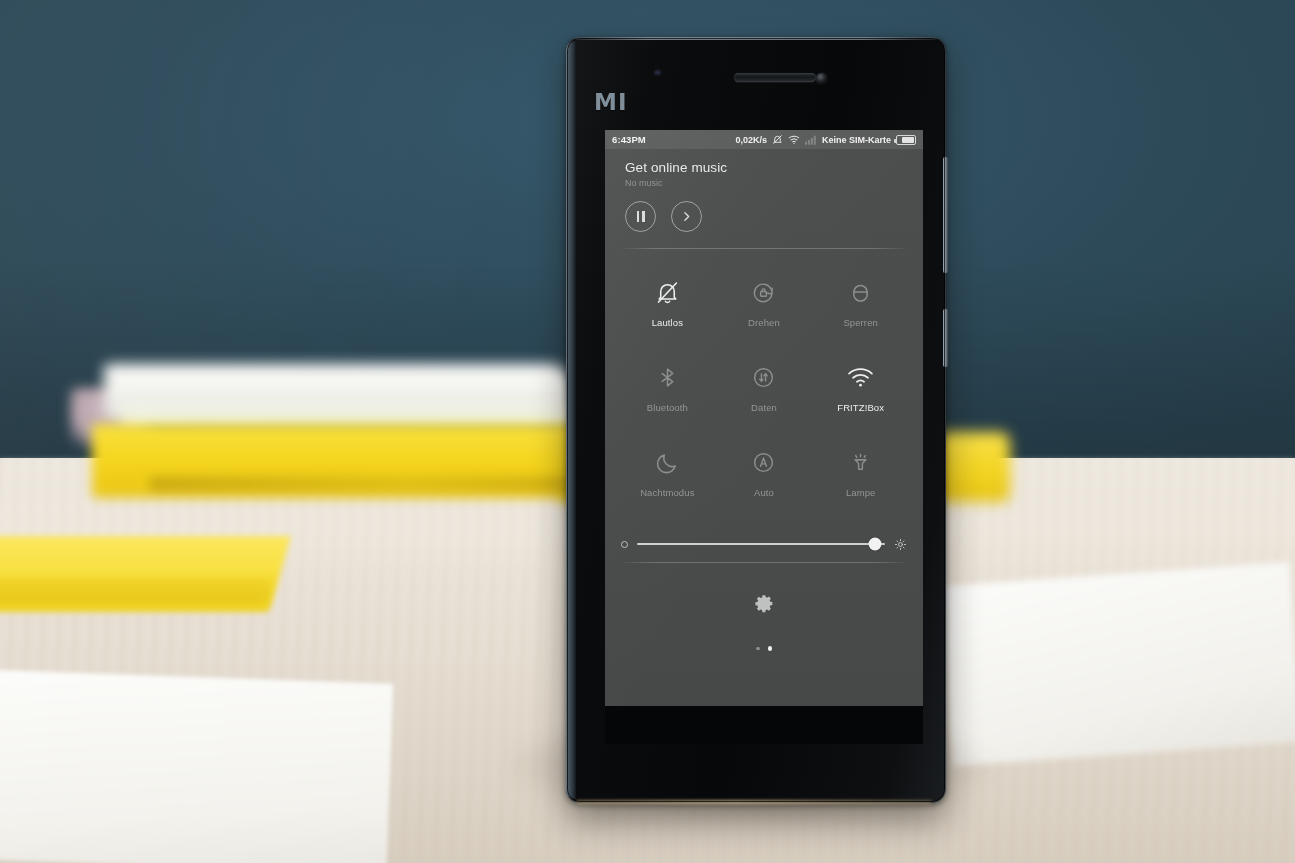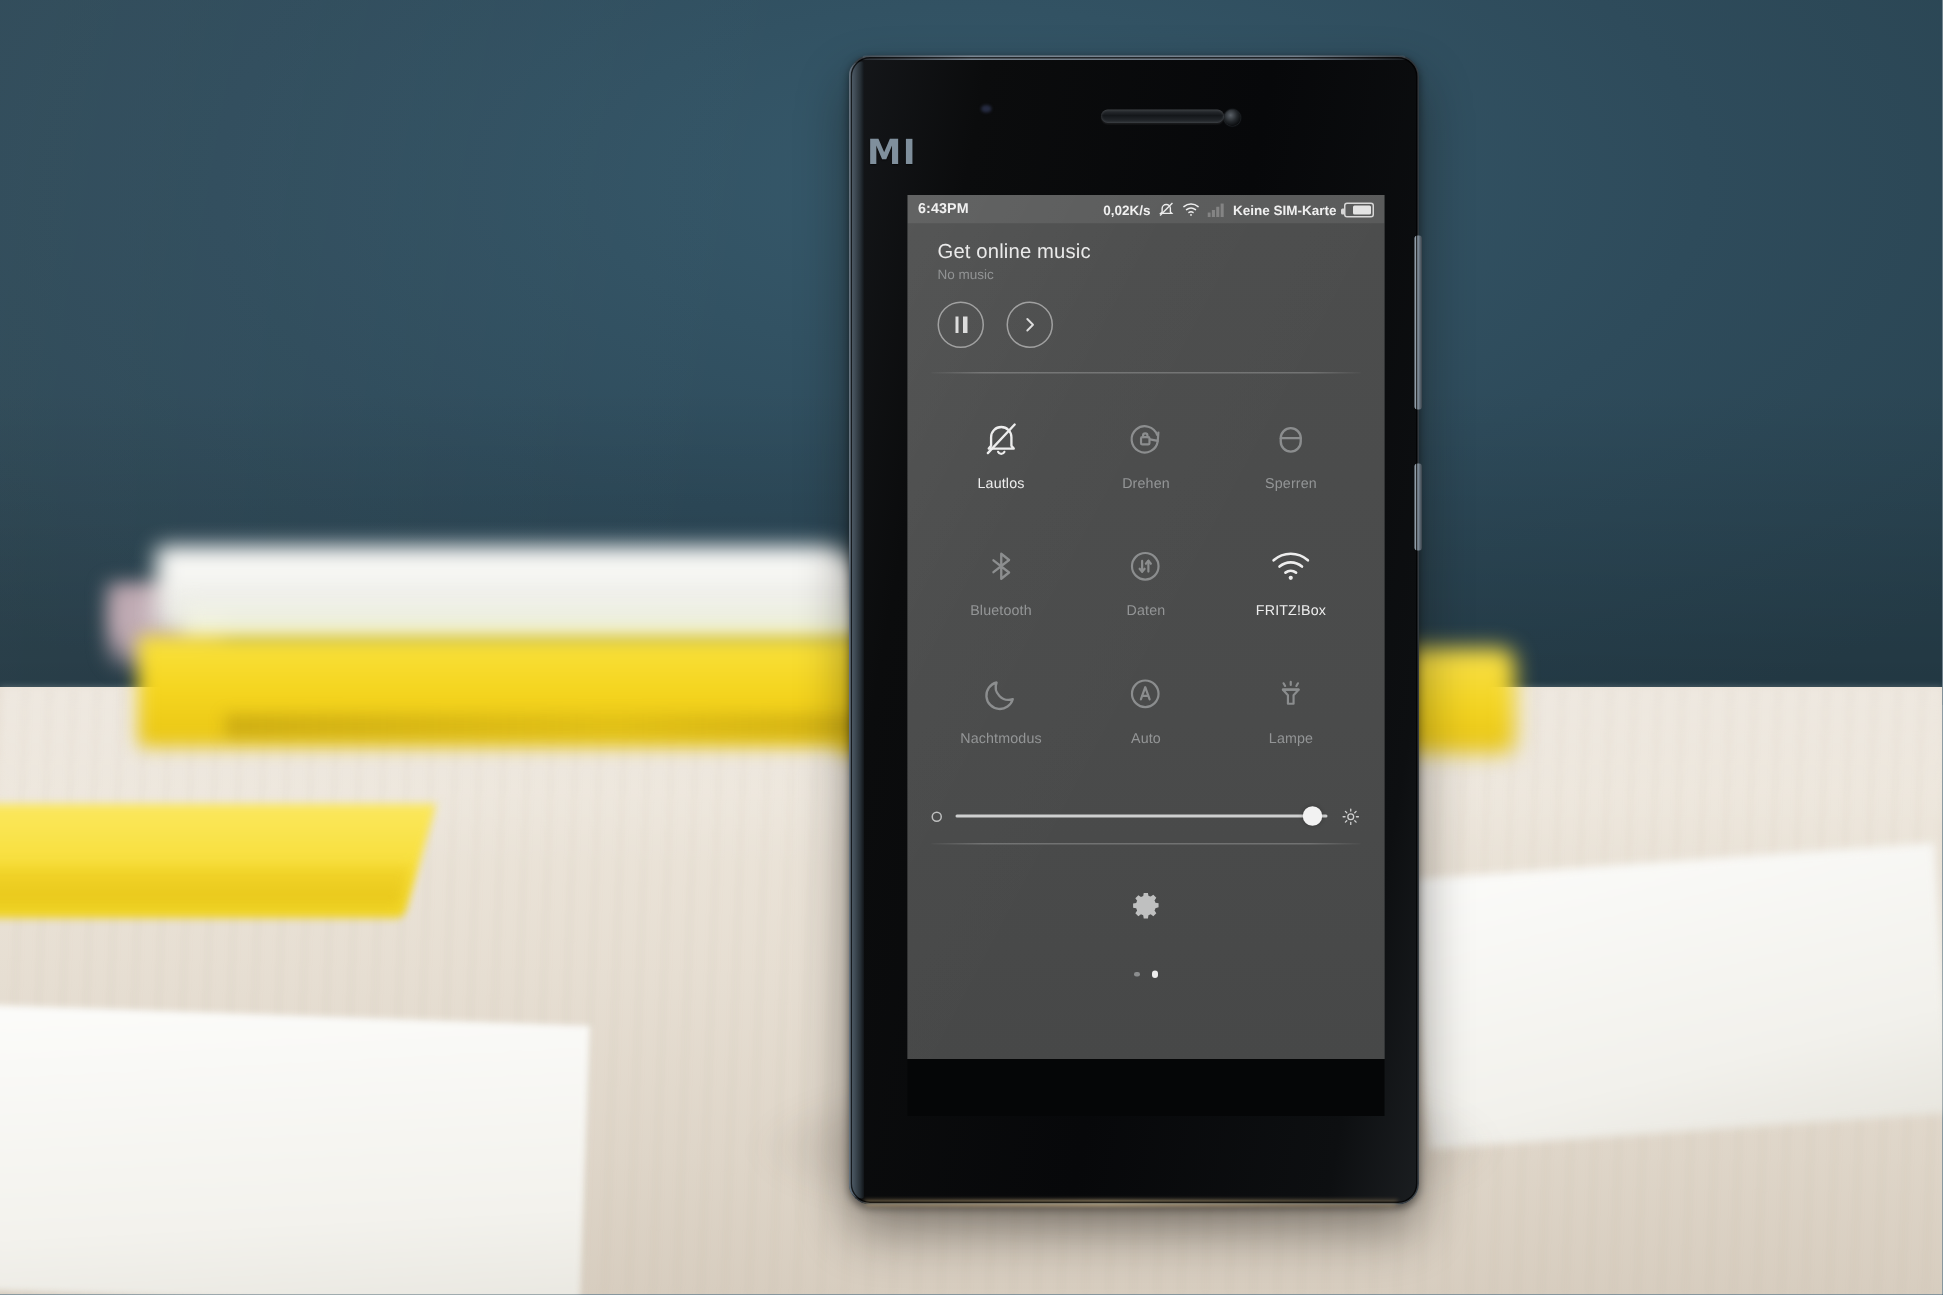--- a/index.html
+++ b/index.html
@@ -164,21 +164,21 @@
     background:radial-gradient(circle at 40% 35%, #5b6168 0%, #23272b 45%, #0a0c0e 75%);
     box-shadow:0 0 1px rgba(180,200,220,0.45);
   }
   .sensor-dot {
     position:absolute; left:88px; top:33px; width:7px; height:5px;
     border-radius:50%;
     background:rgba(60,70,110,0.55);
     filter:blur(1px);
   }
   .mi-logo {
-    position:absolute; left:12px; top:52px;
+    position:absolute; left:28px; top:52px;
     font-size:23px; font-weight:bold; letter-spacing:1px;
     color:#93a5b4;
     opacity:.85;
     font-family:"DejaVu Sans", sans-serif;
     text-shadow:0 1px 1px rgba(0,0,0,0.7);
     text-align:center;
   }
 
   
   #screen {

